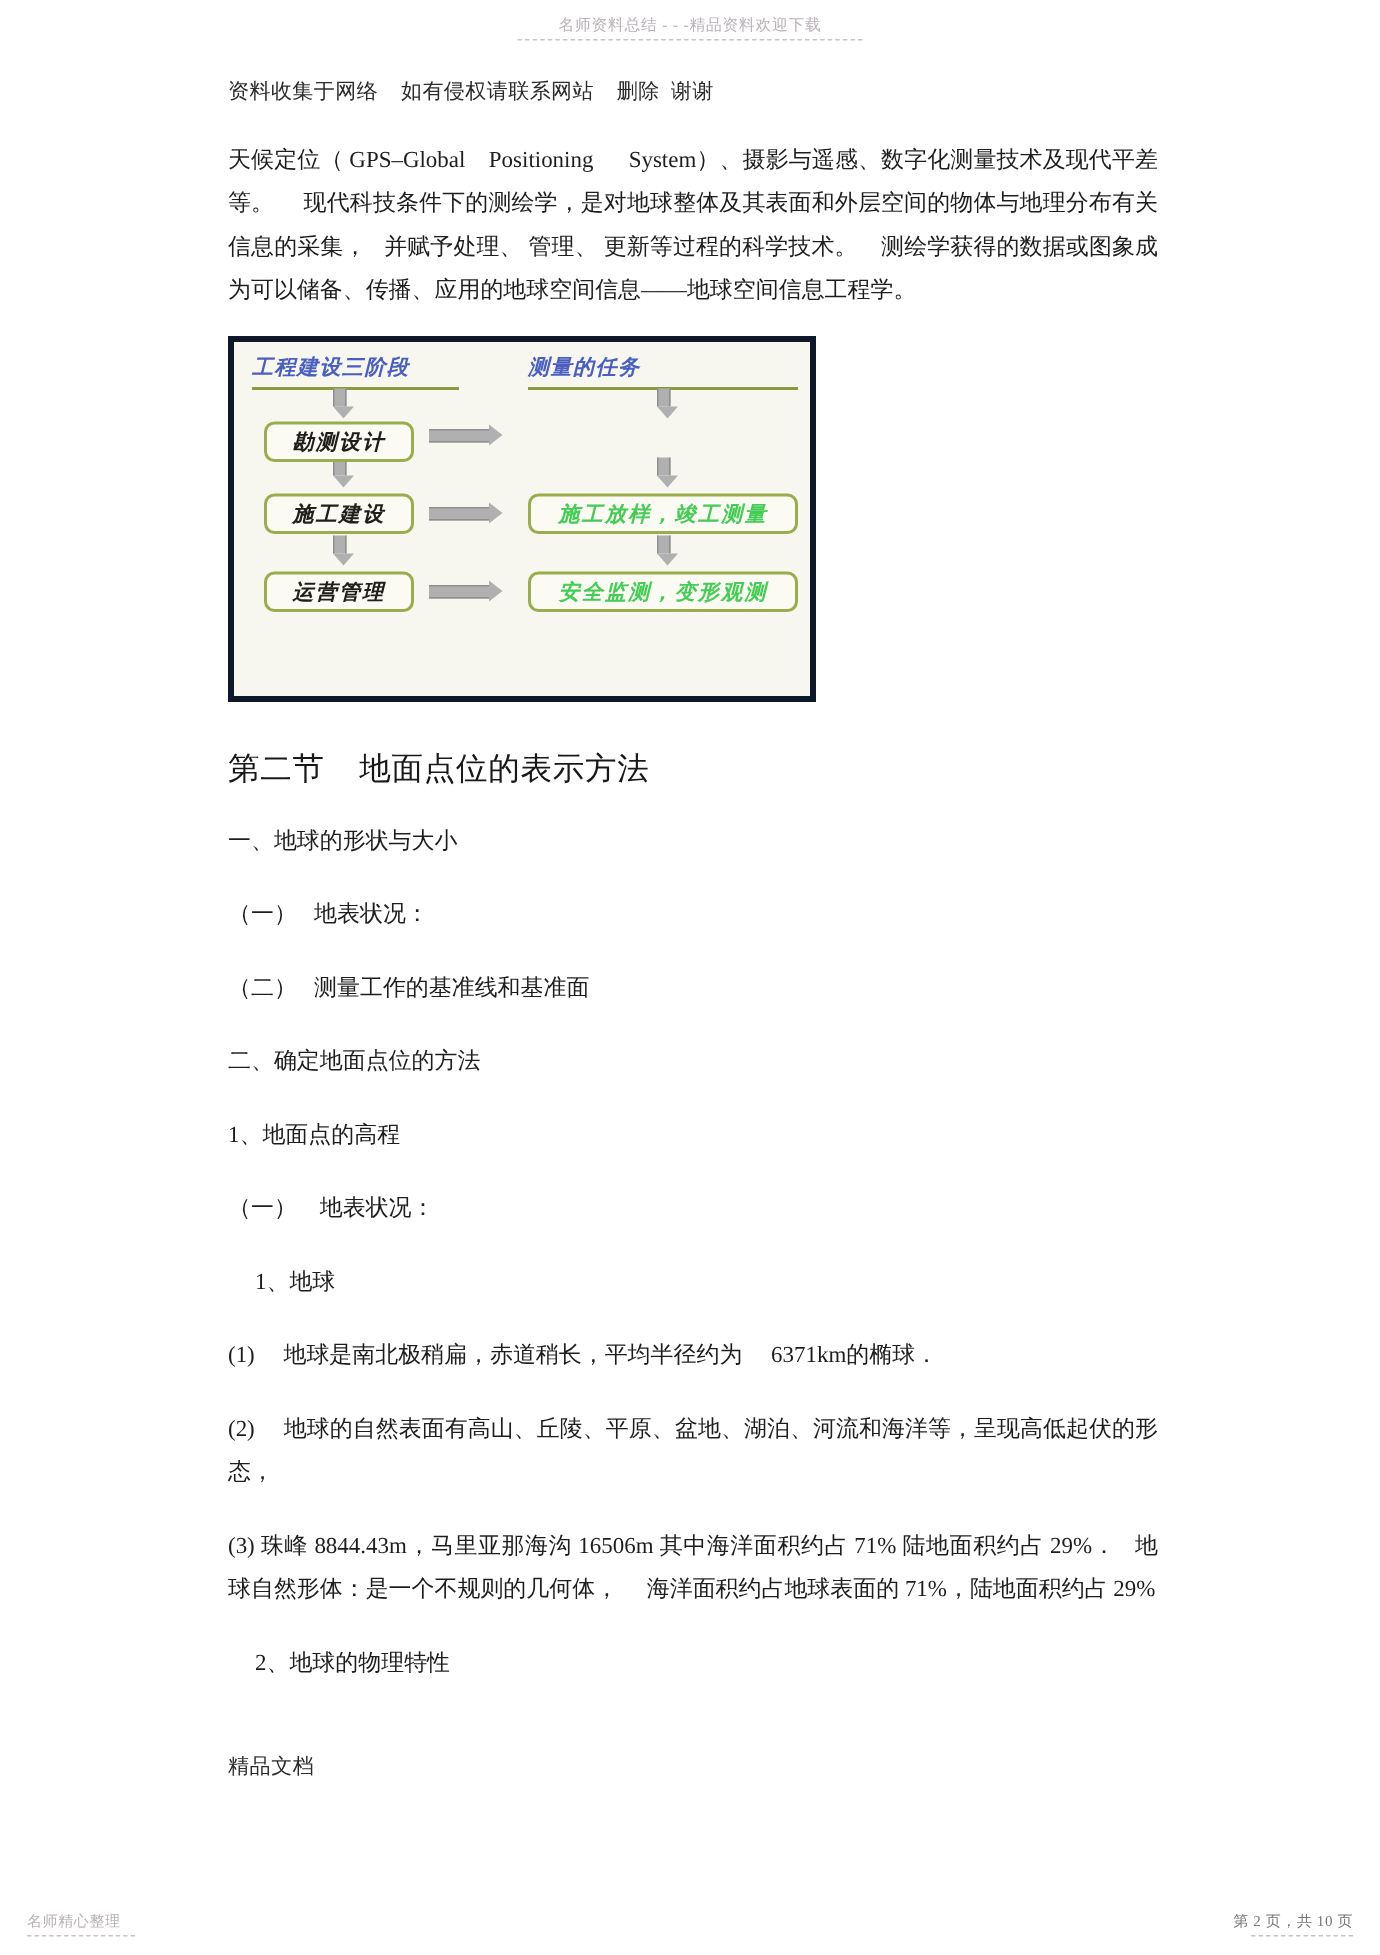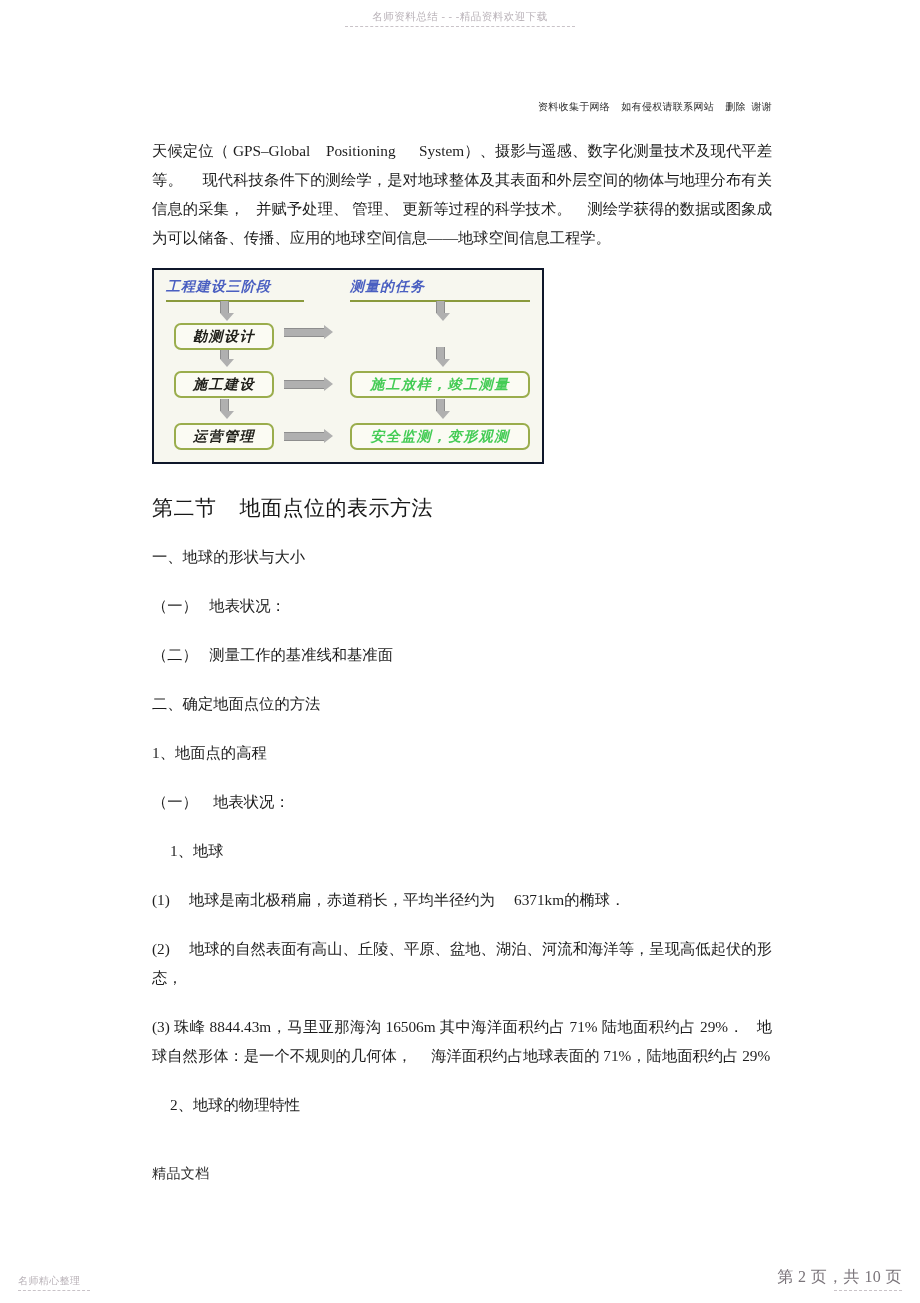--- a/index.html
+++ b/index.html
@@ -49,21 +49,21 @@
     display: block;
     margin-top: 2px;
     width: 72px;
     border-top: 1px dashed #c9c3c8;
     height: 0;
   }
   .wm-bottom-right {
     position: absolute;
     right: 18px;
     bottom: 12px;
-    font-size: 16px;
+    font-size: 10px;
     color: #7a747a;
     letter-spacing: 0.4px;
     white-space: nowrap;
     text-align: right;
   }
   .wm-bottom-right .dashline {
     display: block;
     margin-top: 2px;
     margin-left: auto;
     width: 68px;
@@ -73,46 +73,45 @@
 
   
   .page {
     position: absolute;
     left: 152px;
     top: 0;
     width: 620px;
   }
 
   .doc-header {
-    margin-top: 100px;
-    font-size: 10px;
+    margin-top: 52px;
+    font-size: 14px;
     color: #2b2b2b;
     letter-spacing: 0.3px;
     white-space: pre;
     font-family: "Liberation Serif", serif;
-    text-align: right;
   }
 
   .body-para {
     margin-top: 22px;
     font-size: 15.3px;
     line-height: 29px;
     color: #1d1d1d;
     text-align: justify;
     white-space: pre-wrap;
     font-family: "Liberation Serif", serif;
   }
 
   
   .figure {
     margin-top: 16px;
     width: 392px;
-    height: 196px;
+    height: 244px;
     background: #f7f7ef;
-    border: 2px solid #0f172a;
+    border: 4px solid #0f172a;
     box-sizing: border-box;
     position: relative;
     font-family: "Liberation Serif", serif;
   }
   .fig-col-title {
     position: absolute;
     font-size: 14px;
     font-weight: bold;
     font-style: italic;
     color: #4a5fc1;

